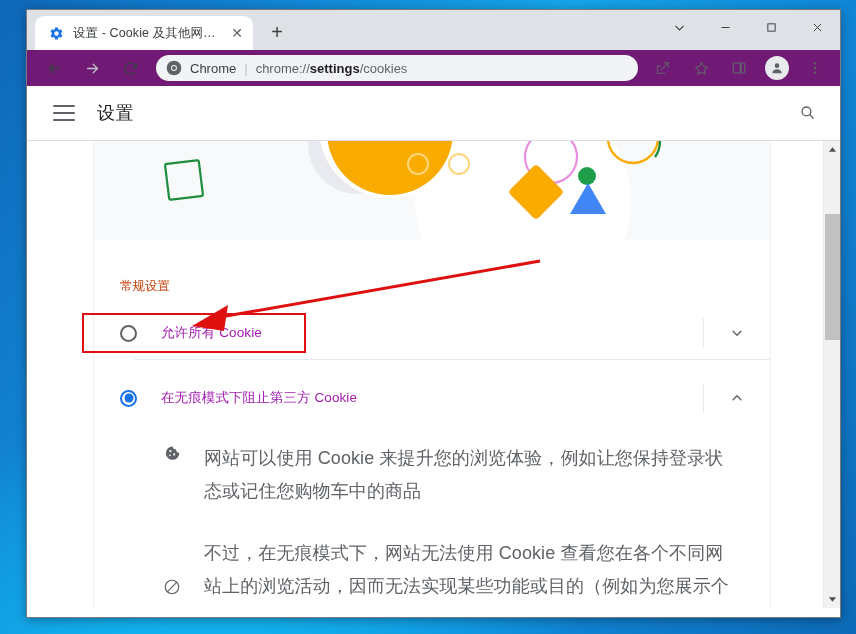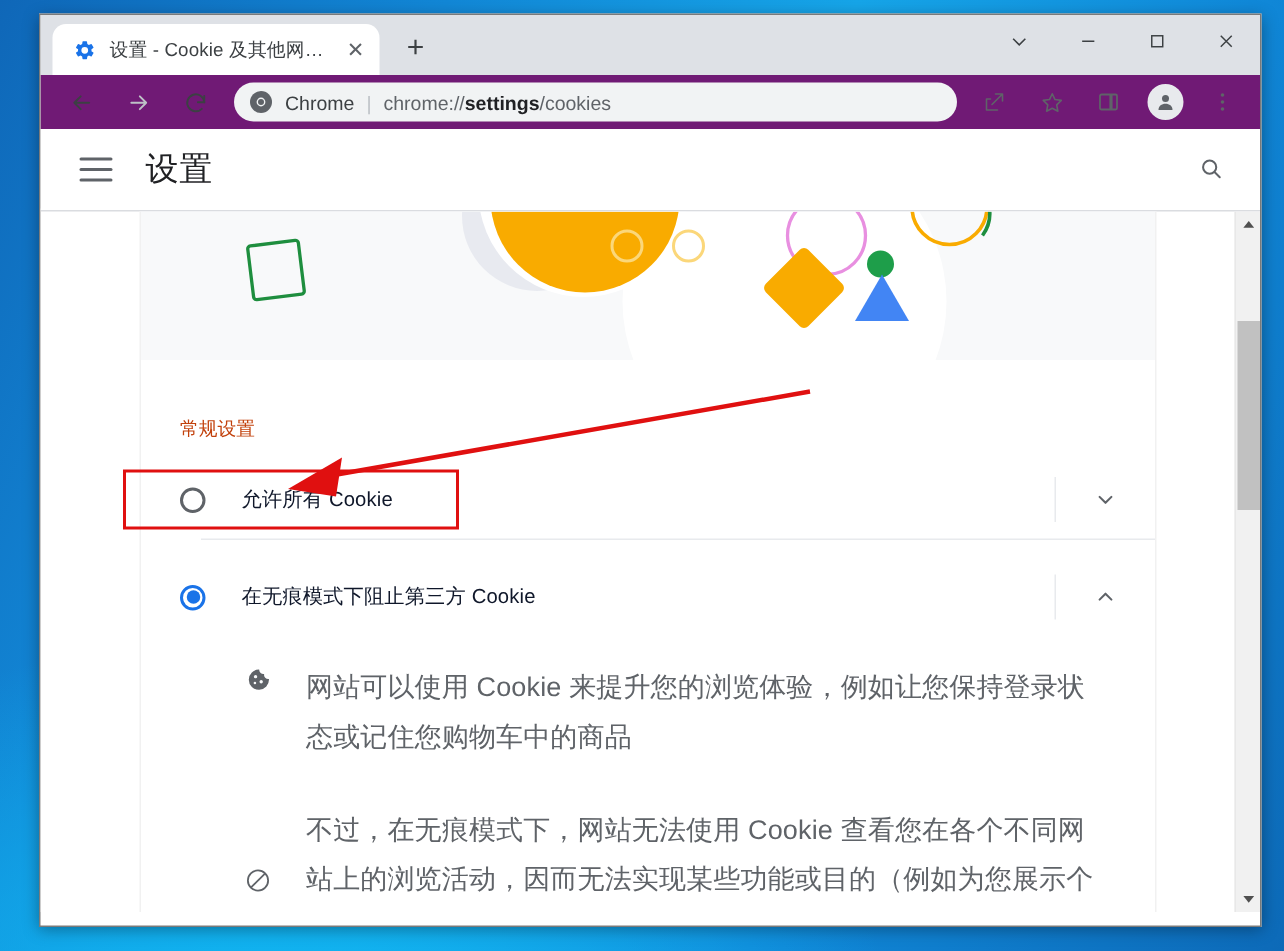--- a/index.html
+++ b/index.html
@@ -116,21 +116,21 @@
     padding: 0 18px 0 26px;
     border-bottom: 1px solid #ffffff;
   }
   #hamburger {
     width: 22px; height: 16px; flex: 0 0 22px;
     display: flex; flex-direction: column; justify-content: space-between;
     margin-right: 22px;
   }
   #hamburger span { display: block; height: 2px; background: #5f6368; border-radius: 1px; }
   #settings-title {
-    font-size: 22px; color: #202124; letter-spacing: .5px;
+    font-size: 18px; color: #202124; letter-spacing: .5px;
   }
   #settings-search {
     margin-left: auto; width: 30px; height: 30px;
     display: flex; align-items: center; justify-content: center;
     color: #5f6368;
   }
 
   
   #viewport {
     position: relative;
@@ -180,21 +180,21 @@
     position: relative;
   }
   .radio.checked { border-color: #1a73e8; }
   .radio.checked::after {
     content: ""; position: absolute;
     left: 50%; top: 50%; transform: translate(-50%,-50%);
     width: 9px; height: 9px; border-radius: 50%;
     background: #1a73e8;
   }
   .opt-label {
-    font-size: 13.5px; color: #0f172a; flex: 1 1 auto;
+    font-size: 13.5px; color: #a21caf; flex: 1 1 auto;
     letter-spacing: .1px;
   }
   .opt-vsep {
     width: 1px; height: 30px; background: #e8eaed;
     margin-right: 0;
   }
   .opt-chevron {
     width: 66px; height: 52px; flex: 0 0 66px;
     display: flex; align-items: center; justify-content: center;
     color: #5f6368;

